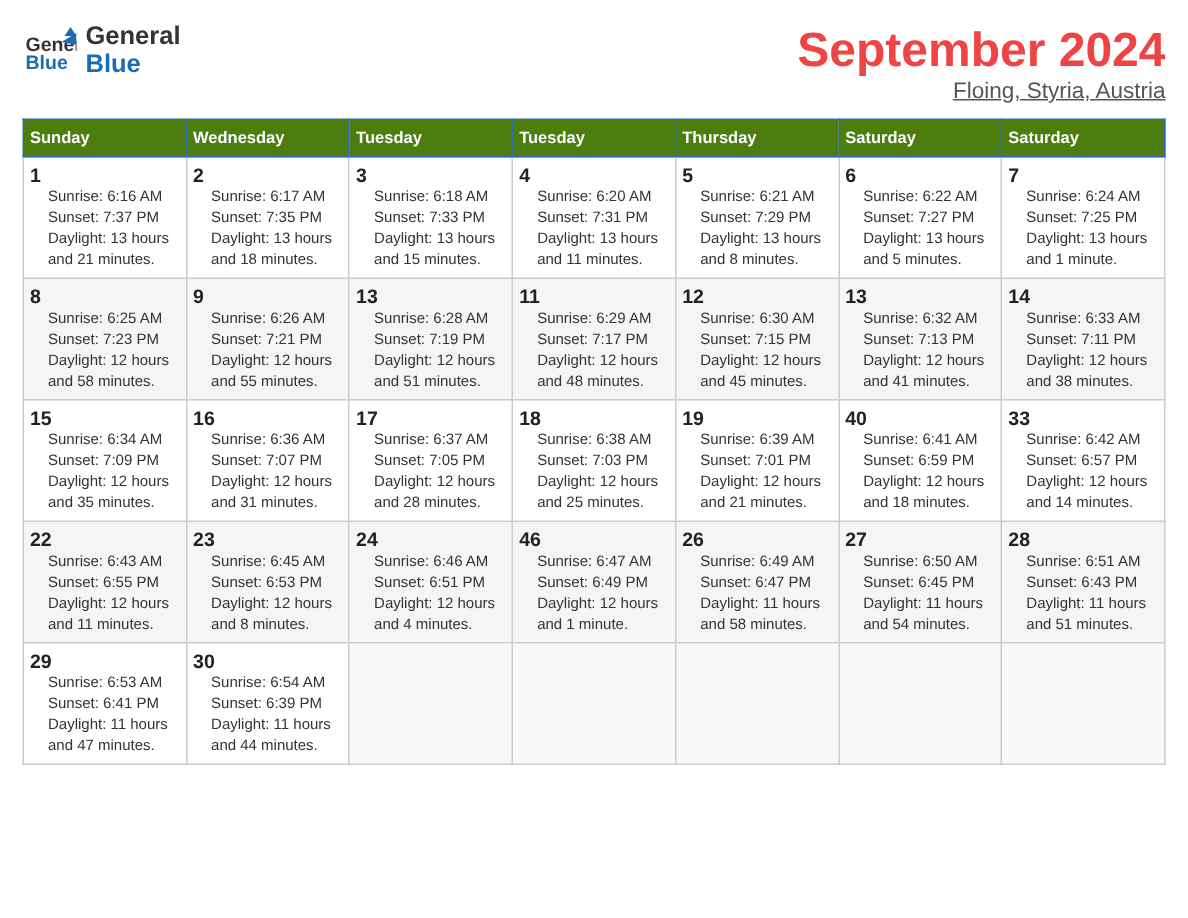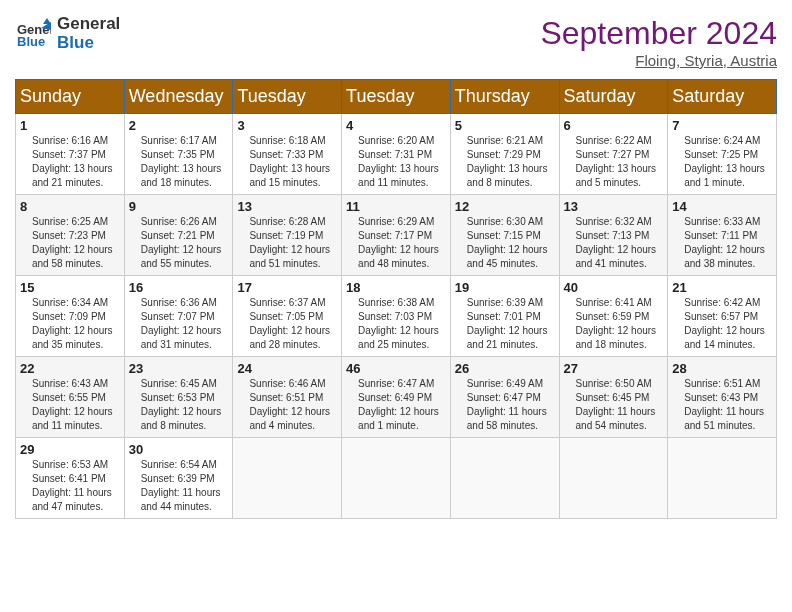--- a/index.html
+++ b/index.html
@@ -27,40 +27,40 @@
     }
     .logo-icon {
       width: 36px;
       height: 36px;
     }
     .title-area {
       text-align: right;
     }
     .month-title {
       font-size: 32px;
-      color: #701a75;
-      font-weight: normal;
+      color: #ef4444;
+      font-weight: bold;
     }
     .location-subtitle {
       font-size: 15px;
       color: #555;
       text-decoration: underline;
     }
     .calendar-table {
       width: 100%;
       border-collapse: collapse;
       font-size: 10.5px;
     }
     .calendar-table th {
-      background-color: #a16207;
+      background-color: #4d7c0f;
       color: #fff;
       padding: 6px 4px;
       text-align: left;
-      font-size: 18px;
-      font-weight: normal;
+      font-size: 11px;
+      font-weight: bold;
       border: 1px solid #2a6db5;
     }
     .calendar-table td {
       vertical-align: top;
       padding: 4px 4px;
       border: 1px solid #ccc;
       width: 14.28%;
       height: 78px;
       background: #fff;
     }
@@ -199,21 +199,21 @@
           </td>
           <td>
             <span class="day-number">19</span>
             <div class="day-info">Sunrise: 6:39 AM<br>Sunset: 7:01 PM<br>Daylight: 12 hours<br>and 21 minutes.</div>
           </td>
           <td>
             <span class="day-number">40</span>
             <div class="day-info">Sunrise: 6:41 AM<br>Sunset: 6:59 PM<br>Daylight: 12 hours<br>and 18 minutes.</div>
           </td>
           <td>
-            <span class="day-number">21</span>
+            <span class="day-number">33</span>
             <div class="day-info">Sunrise: 6:42 AM<br>Sunset: 6:57 PM<br>Daylight: 12 hours<br>and 14 minutes.</div>
           </td>
         </tr>
         <tr>
           <td>
             <span class="day-number">22</span>
             <div class="day-info">Sunrise: 6:43 AM<br>Sunset: 6:55 PM<br>Daylight: 12 hours<br>and 11 minutes.</div>
           </td>
           <td>
             <span class="day-number">23</span>

